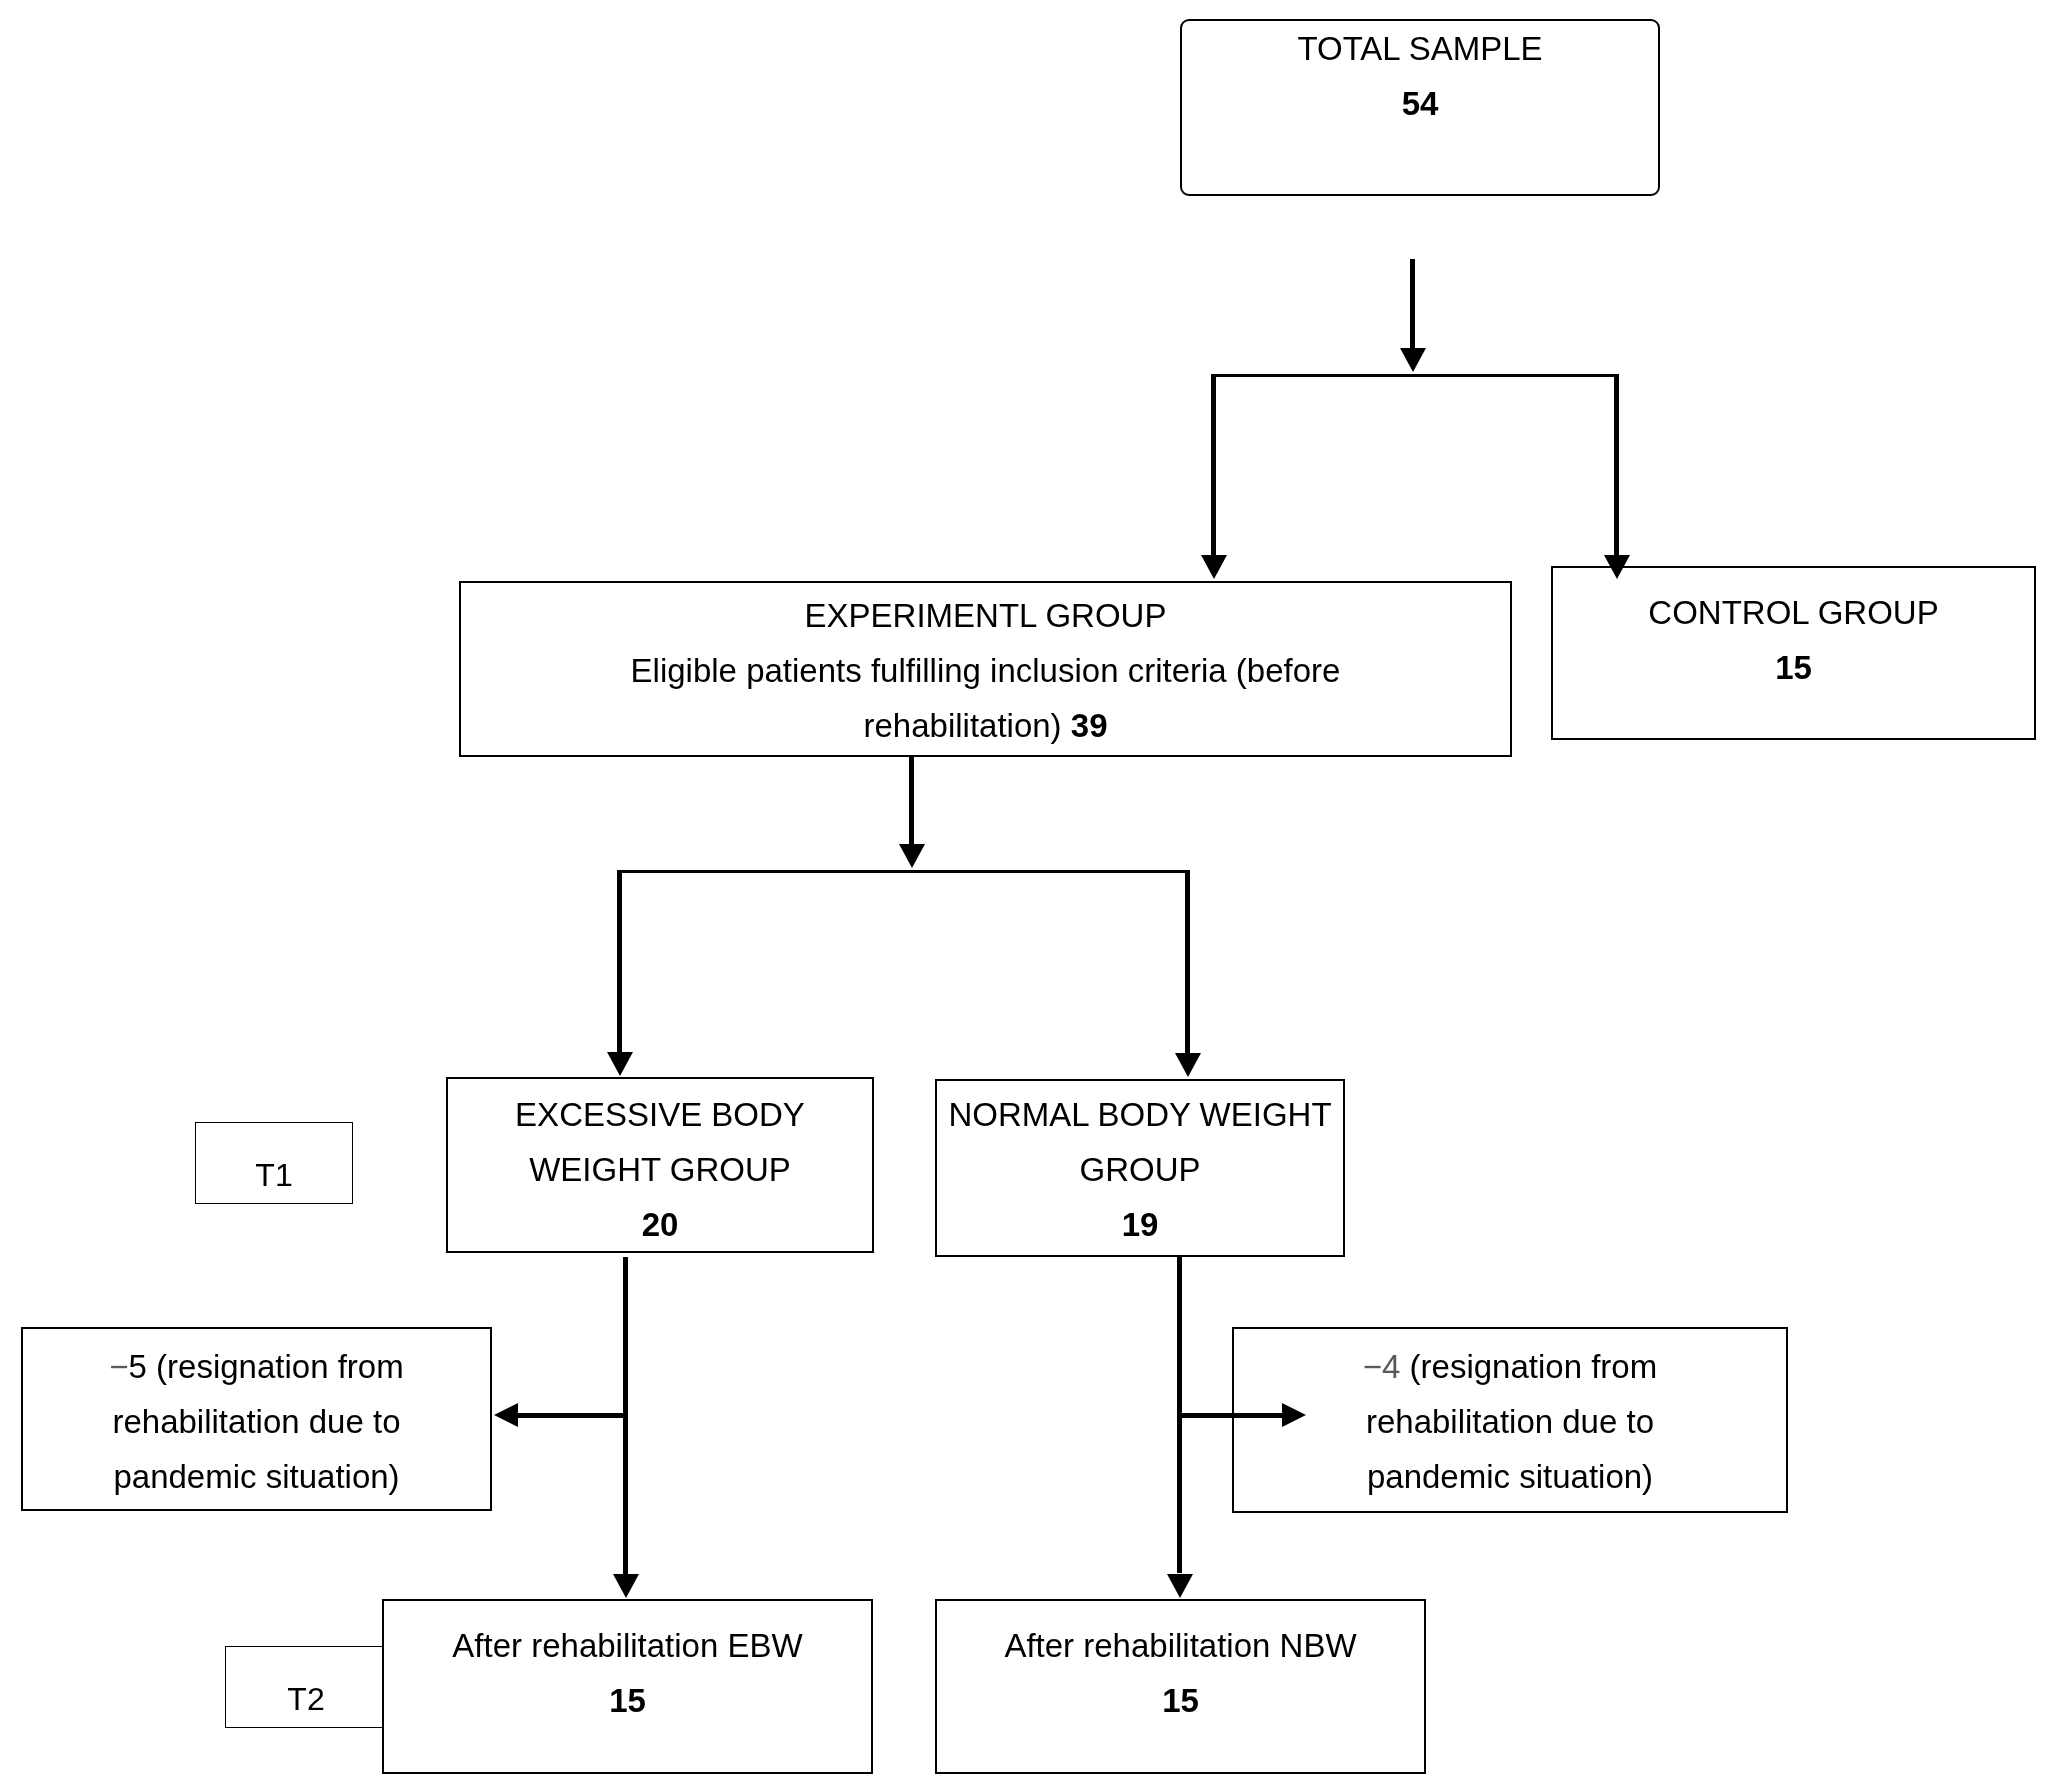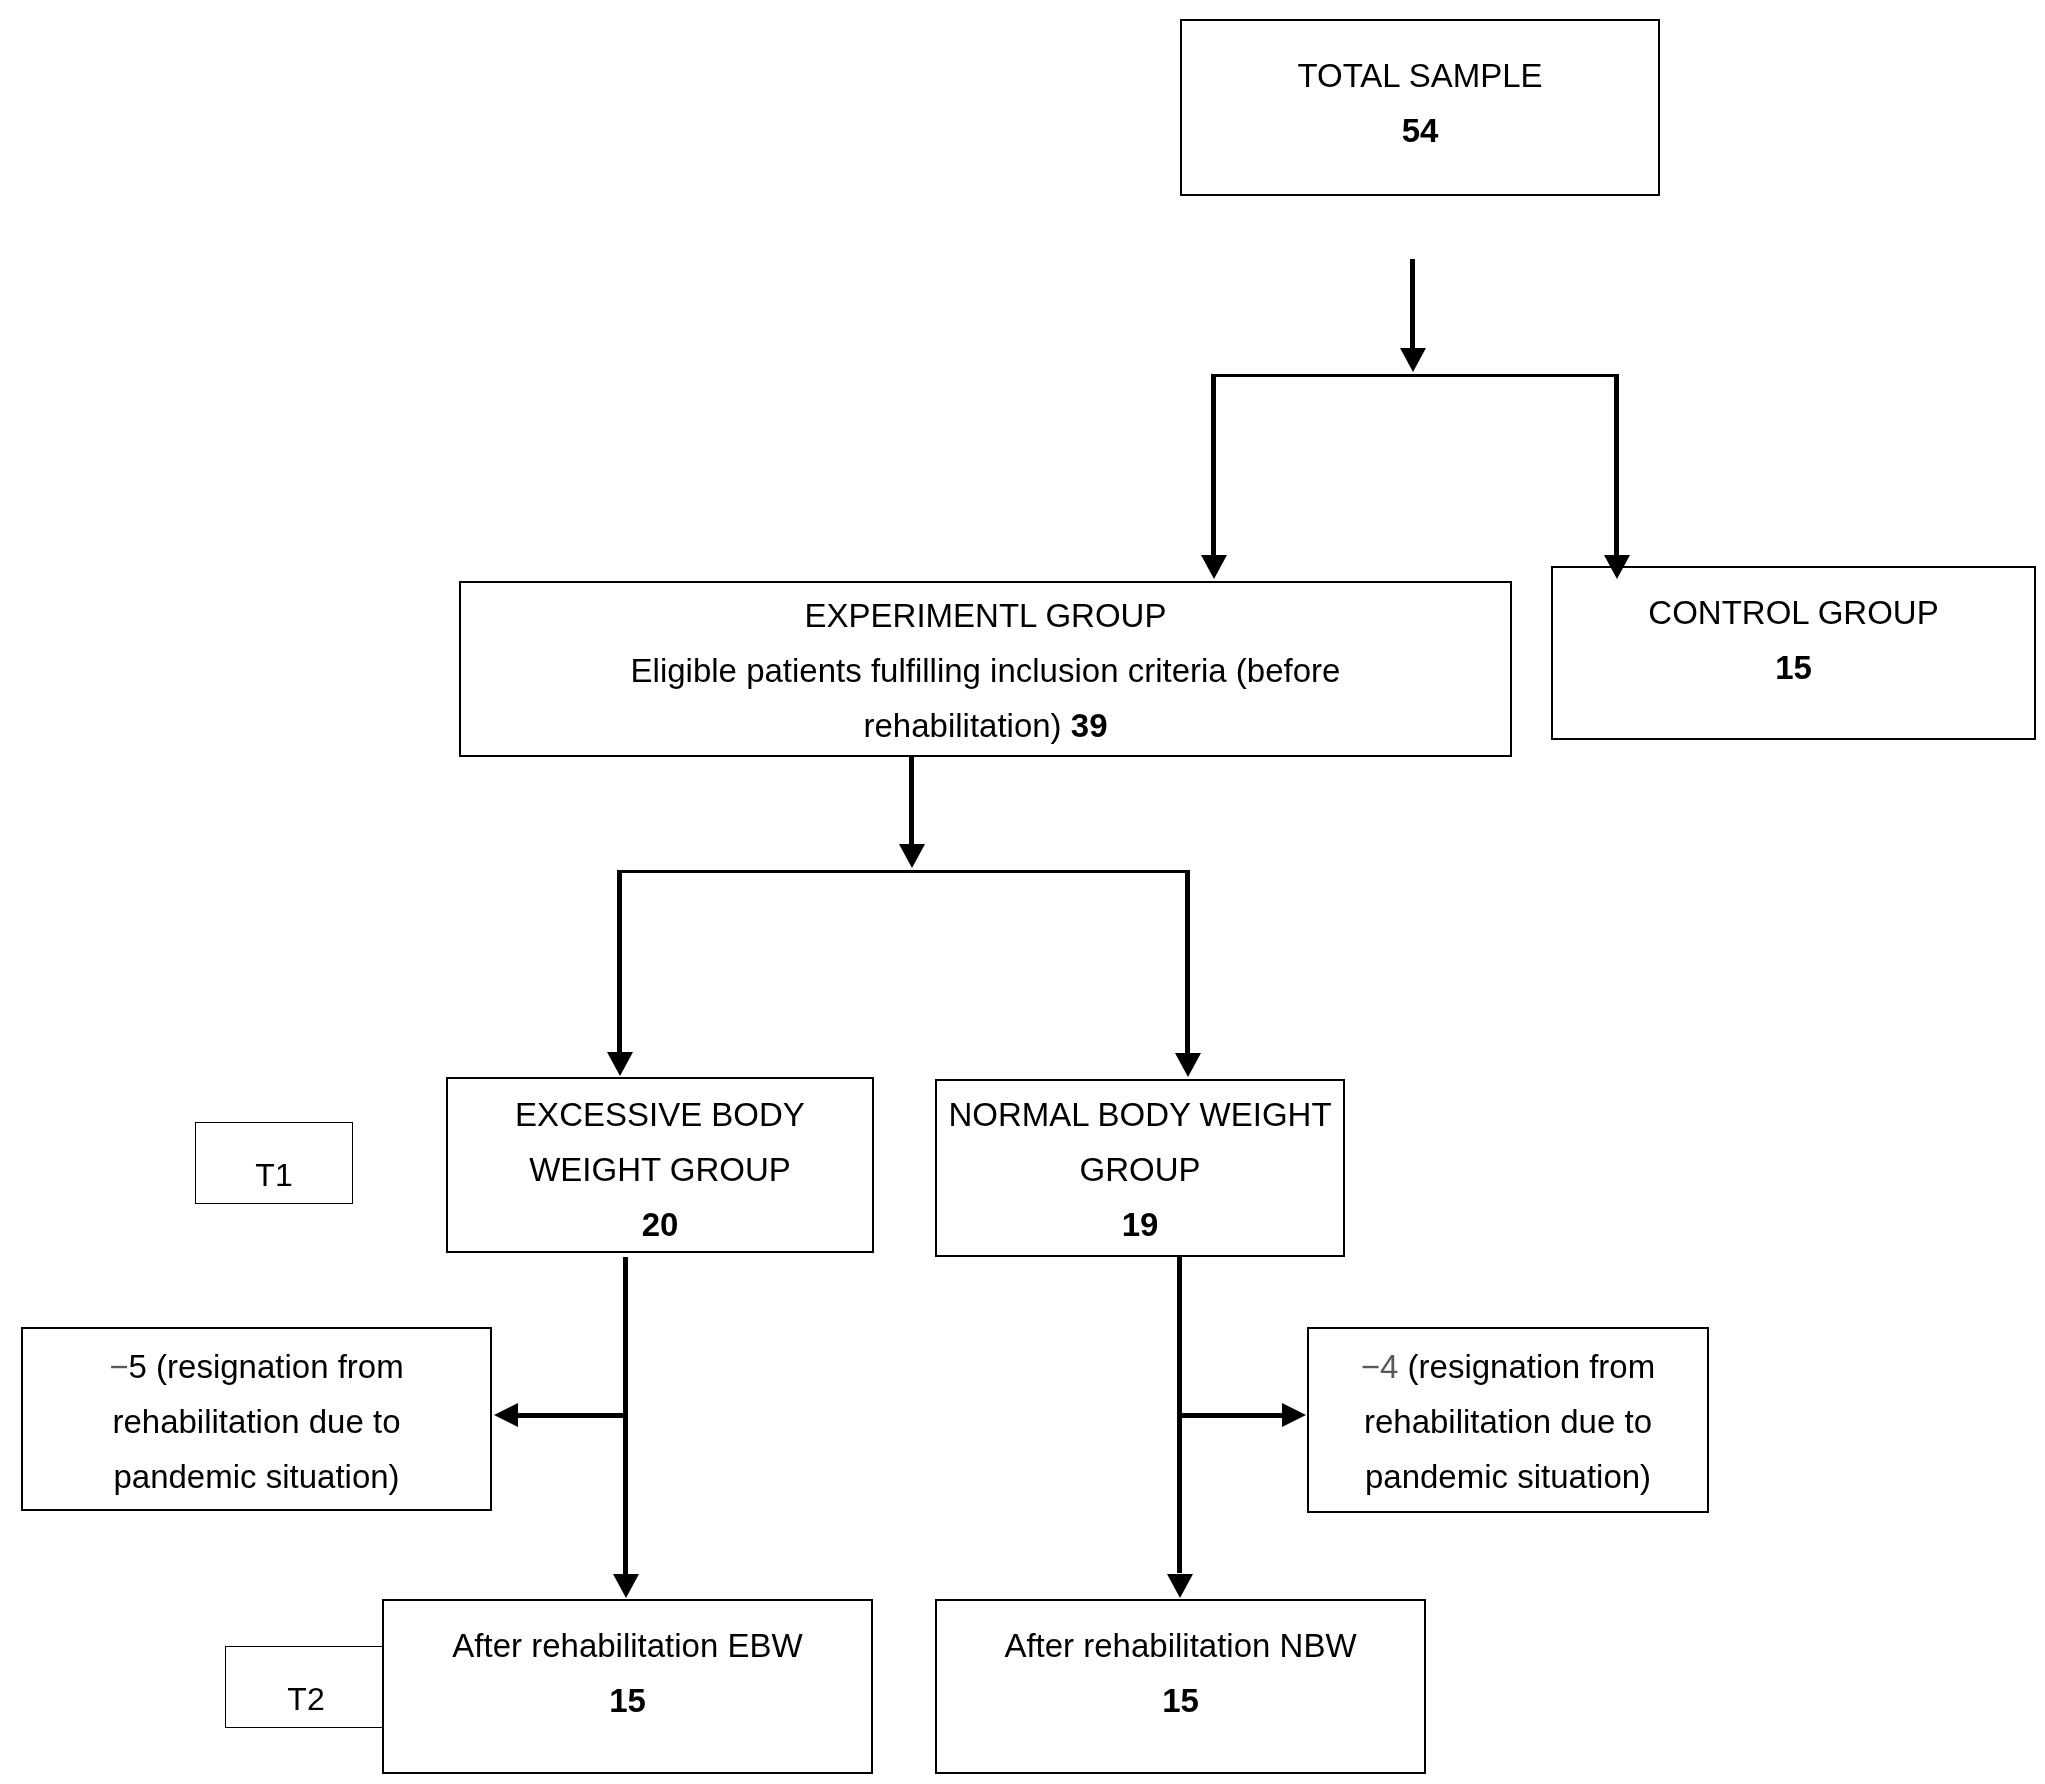--- a/index.html
+++ b/index.html
@@ -37,21 +37,21 @@
   .ah{position:absolute;width:0;height:0;}
   .ah-down{border-left:13px solid transparent;border-right:13px solid transparent;border-top:24.4px solid var(--ink);}
   .ah-left{border-top:12.2px solid transparent;border-bottom:12.2px solid transparent;border-right:24.4px solid var(--ink);}
   .ah-right{border-top:12.2px solid transparent;border-bottom:12.2px solid transparent;border-left:24.4px solid var(--ink);}
 </style>
 </head>
 <body>
 
 <div class="stage">
 
-  <div class="box" style="left:1180px;top:19px;width:480px;height:177px;padding-top:27px;">
+  <div class="box" style="left:1180px;top:19px;width:480px;height:177px;border-radius:9px;">
     <div class="ln">TOTAL SAMPLE</div>
     <div class="ln num">54</div>
   </div>
 
   <div class="box" style="left:459px;top:581px;width:1053px;height:176px;padding-top:5.1px;">
     <div class="ln">EXPERIMENTL GROUP</div>
     <div class="ln">Eligible patients fulfilling inclusion criteria (before</div>
     <div class="ln"><span>rehabilitation) </span><span class="num">39</span></div>
   </div>
 
@@ -75,21 +75,21 @@
     <div class="ln">GROUP</div>
     <div class="ln num">19</div>
   </div>
 
   <div class="box" style="left:21px;top:1327px;width:471px;height:184px;padding-top:10.3px;">
     <div class="ln"><span class="muted">−</span><span>5 (resignation from</span></div>
     <div class="ln">rehabilitation due to</div>
     <div class="ln">pandemic situation)</div>
   </div>
 
-  <div class="box" style="left:1307px;top:1327px;width:402px;height:186px;padding-top:10.3px;">
+  <div class="box" style="left:1232px;top:1327px;width:556px;height:186px;padding-top:10.3px;">
     <div class="ln"><span class="muted">−4</span><span> (resignation from</span></div>
     <div class="ln">rehabilitation due to</div>
     <div class="ln">pandemic situation)</div>
   </div>
 
   <div class="box tbox" style="left:191px;top:1646px;width:162px;height:82px;margin-left:34px;">
     <span>T2</span>
   </div>
 
   <div class="box" style="left:382px;top:1599px;width:491px;height:175px;padding-top:16.7px;">

